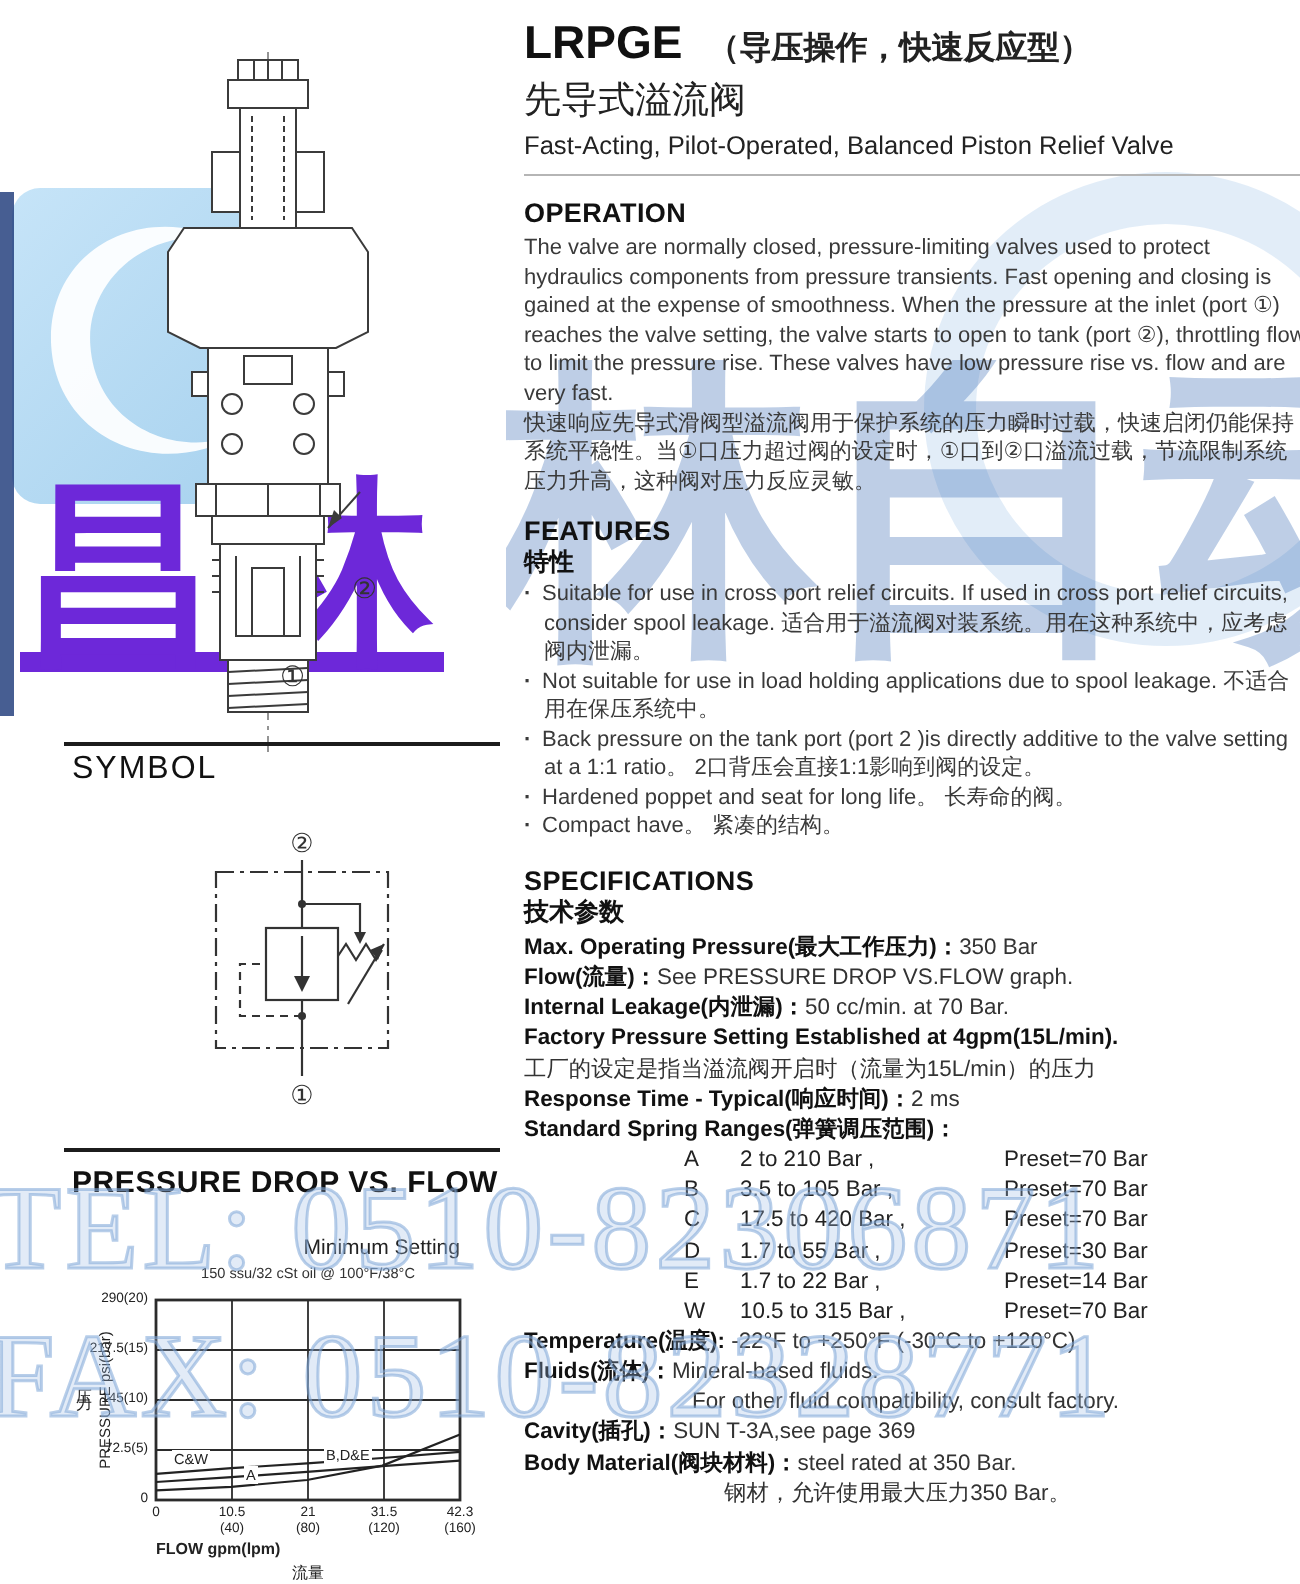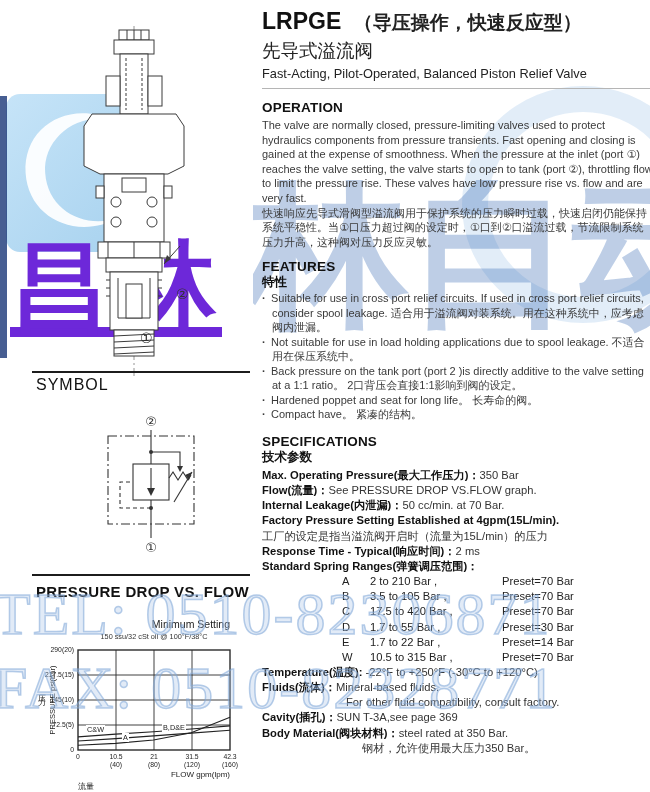--- a/index.html
+++ b/index.html
@@ -36,27 +36,27 @@
                 font-size:10.5px;font-weight:500;color:#222;}
   .chart .subtitle{position:absolute;left:34px;top:26px;width:172px;text-align:center;
                 font-size:7.3px;font-weight:500;color:#333;}
   .chart svg{position:absolute;left:44px;top:44px;}
   .ytick{position:absolute;left:0;width:40px;text-align:right;font-size:6.8px;}
   .xtick{position:absolute;top:147px;width:34px;text-align:center;font-size:6.8px;line-height:8px;}
   .xtick span{display:block;}
   .ylabel-en{position:absolute;left:14px;top:144px;transform:rotate(-90deg);transform-origin:left top;
              width:100px;text-align:center;font-size:7.5px;font-weight:500;}
   .ylabel-cn{position:absolute;left:1px;top:82px;writing-mode:vertical-rl;letter-spacing:3px;font-size:8px;}
-  .xlabel-en{position:absolute;left:44px;top:164px;width:152px;text-align:right;font-size:8px;}
-  .xlabel-cn{position:absolute;left:44px;top:175px;width:152px;text-align:left;font-size:8px;}
+  .xlabel-en{position:absolute;left:44px;top:164px;width:152px;text-align:left;font-size:8px;font-weight:bold;}
+  .xlabel-cn{position:absolute;left:44px;top:175px;width:152px;text-align:center;font-size:8px;}
   .curve-label{position:absolute;font-size:7.3px;background:#fff;padding:0 1px;color:#222;}
   
   .rcol{left:262px;top:8px;width:392px;z-index:1;}
   .hdr-line1{font-size:23px;font-weight:bold;color:#111;}
-  .hdr-note{font-size:19px;font-weight:600;margin-left:8px;}
+  .hdr-note{font-size:16px;font-weight:600;margin-left:8px;}
   .hdr-cn{font-size:18.5px;color:#222;margin-top:2px;}
   .hdr-en{font-size:12.8px;color:#222;margin-top:3px;padding-bottom:7px;border-bottom:1px solid #b5b5b5;}
   .sec-h{font-size:13.5px;font-weight:bold;color:#111;letter-spacing:.2px;}
   .sec-h-cn{font-size:12.5px;font-weight:bold;color:#111;}
   .body-txt{font-size:11px;line-height:14.6px;color:#3a3a3a;}
   .bullet{font-size:11px;line-height:14.5px;color:#3a3a3a;padding-left:10px;text-indent:-10px;}
   .bm{display:inline-block;width:9px;text-indent:0;font-weight:bold;}
   .spec-line{font-size:11.2px;line-height:15.2px;color:#333;}
   .spec-line b{color:#111;}
   .spring-row{display:grid;grid-template-columns:28px 132px auto;margin-left:80px;

